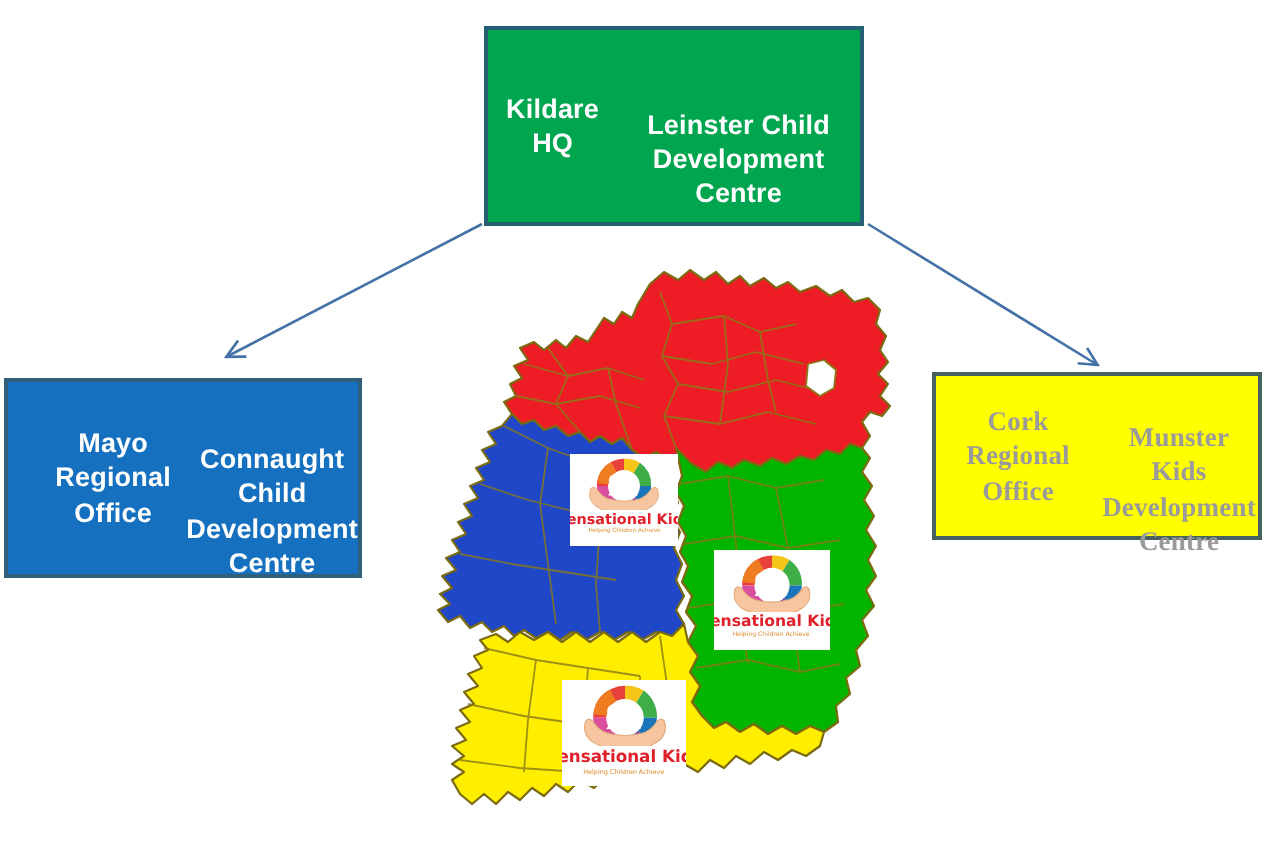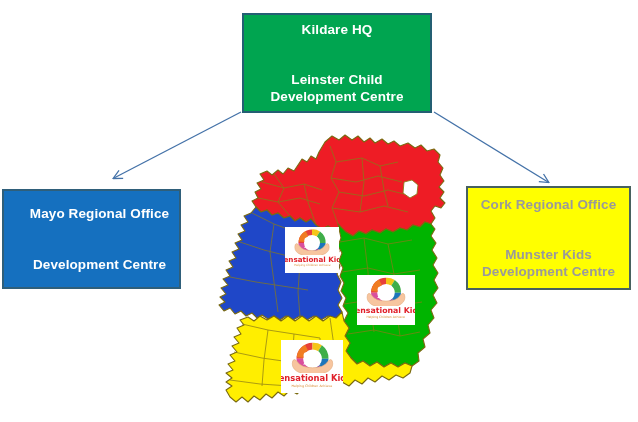--- a/index.html
+++ b/index.html
@@ -15,50 +15,51 @@
     overflow: hidden;
     font-family: "Liberation Sans", sans-serif;
   }
 
   
   .flow-box {
     position: absolute;
     box-sizing: border-box;
     border: 2px solid #2d5f74;
     display: flex;
-    flex-direction: column;
+    flex-direction: row;
     align-items: center;
     justify-content: center;
     text-align: center;
     font-weight: bold;
     line-height: 1.28;
     letter-spacing: .1px;
   }
   .flow-box .ttl { font-size: 13.5px; }
   .flow-box .sub { font-size: 13.5px; margin-top: 33px; }
-  .flow-box .sub .l2 { display: block; text-align: right; }
+  .flow-box .sub .l2 { display: block; }
 
   #box-hq {
     left: 242px; top: 13px; width: 190px; height: 100px;
     background: #00a550;
     border-color: #245f73;
     color: #ffffff;
   }
   #box-mayo {
     left: 2px; top: 189px; width: 179px; height: 100px;
     background: #1570bf;
     border-color: #2f5f7a;
     color: #ffffff;
     padding-left: 16px;
   }
   #box-cork {
-    left: 466px; top: 186px; width: 165px; height: 104px;
+    left: 466px; top: 186px; width: 165px; height: 84px;
     background: #ffff00;
     border-color: #47615f;
     color: #9a9a9a;
+    font-family: Liberation Serif, serif;
   }
 
   
   #arrows {
     position: absolute;
     left: 0; top: 0;
     width: 638px; height: 422px;
     pointer-events: none;
   }
 
@@ -283,20 +284,21 @@
     <span class="ttl">Kildare HQ</span>
     <span class="sub">
       <span class="l1">Leinster Child</span>
       <span class="l2">Development Centre</span>
     </span>
   </div>
 
   <div class="flow-box" id="box-mayo">
     <span class="ttl">Mayo Regional Office</span>
     <span class="sub">
+      <span class="l1">Connaught Child</span>
       <span class="l2">Development Centre</span>
     </span>
   </div>
 
   <div class="flow-box" id="box-cork">
     <span class="ttl">Cork Regional Office</span>
     <span class="sub">
       <span class="l1">Munster Kids</span>
       <span class="l2">Development Centre</span>
     </span>

